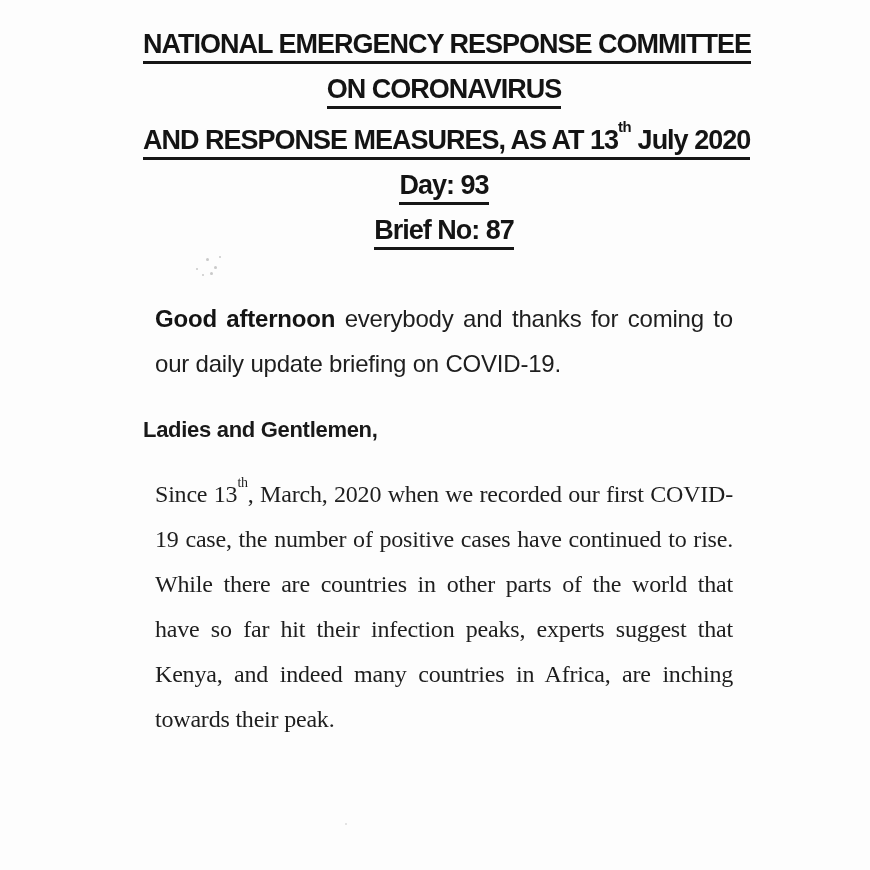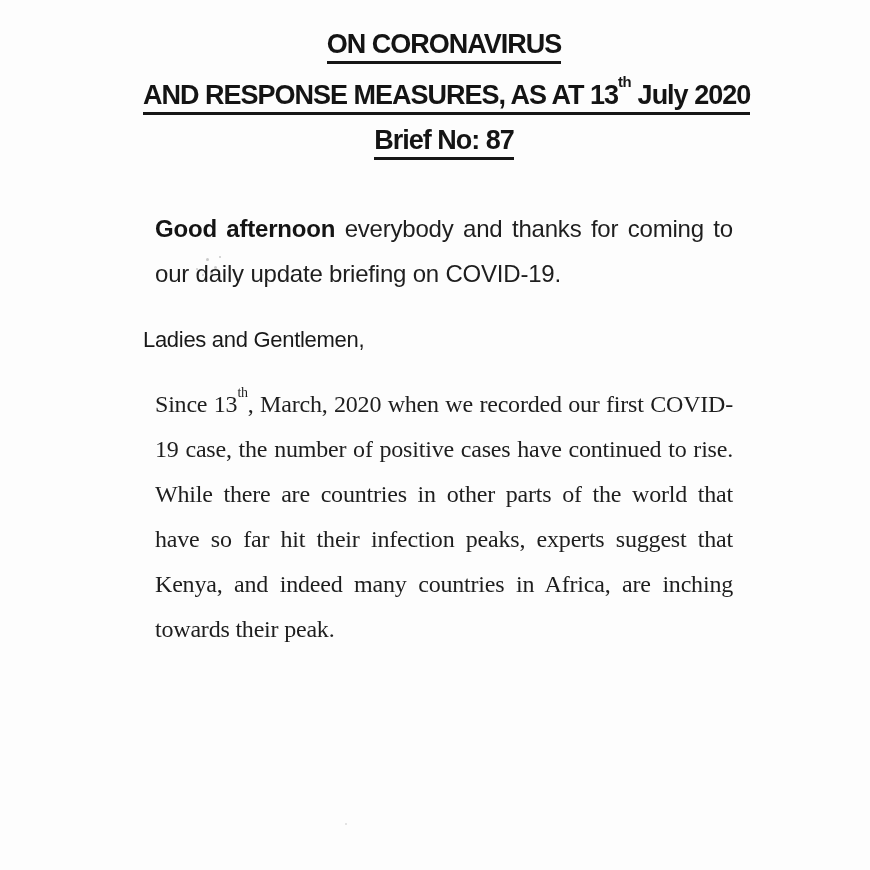--- a/index.html
+++ b/index.html
@@ -55,21 +55,21 @@
   .para sup {
     font-size: 0.58em;
     position: relative;
     top: -0.45em;
   }
   .p1 { margin-top: 43px; }
   .salutation {
     margin: 21px 0 0 0;
     font-size: 22px;
     line-height: 45px;
-    font-weight: normal;
+    font-weight: bold;
     color: #191919;
     letter-spacing: -0.3px;
   }
   .p2 { margin-top: 14px; font-family: Liberation Serif, serif; }
   .bold { font-weight: bold; color: #141414; }
   
   .speckle {
     position: absolute;
     border-radius: 50%;
     background: #8a8a8a;
@@ -91,26 +91,28 @@
   <span class="speckle sp1"></span>
   <span class="speckle sp2"></span>
   <span class="speckle sp3"></span>
   <span class="speckle sp4"></span>
   <span class="speckle sp5"></span>
   <span class="speckle sp6"></span>
   <span class="speckle sp7"></span>
 
   <div class="content">
 
+    <h1 class="hline"><span class="u">NATIONAL EMERGENCY RESPONSE COMMITTEE</span></h1>
 
     <h1 class="hline"><span class="u">ON CORONAVIRUS</span></h1>
 
 
     <h2 class="hline"><span class="u"><span>AND RESPONSE MEASURES, AS AT 13</span><sup>th</sup><span> July 2020</span></span></h2>
 
+    <div class="hline"><span class="u">Day: 93</span></div>
 
     <div class="hline"><span class="u">Brief No: 87</span></div>
 
     <p class="para p1"><span class="bold">Good afternoon</span><span> everybody and thanks for coming to our daily update briefing on COVID-19.</span></p>
 
     <p class="salutation">Ladies and Gentlemen,</p>
 
     <p class="para p2"><span>Since 13</span><sup>th</sup><span>, March, 2020 when we recorded our first COVID-19 case, the number of positive cases have continued to rise. While there are countries in other parts of the world that have so far hit their infection peaks, experts suggest that Kenya, and indeed many countries in Africa, are inching towards their peak.</span></p>
 
   </div>

